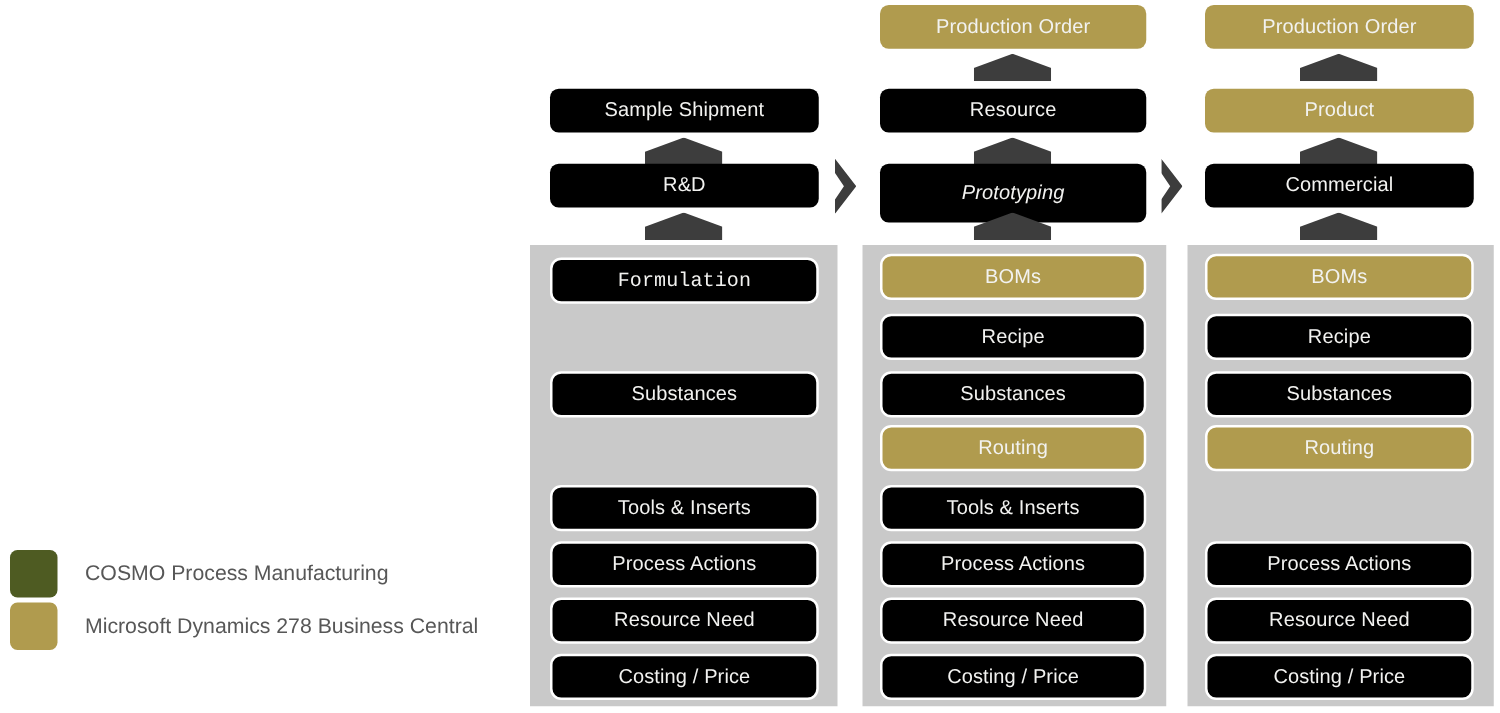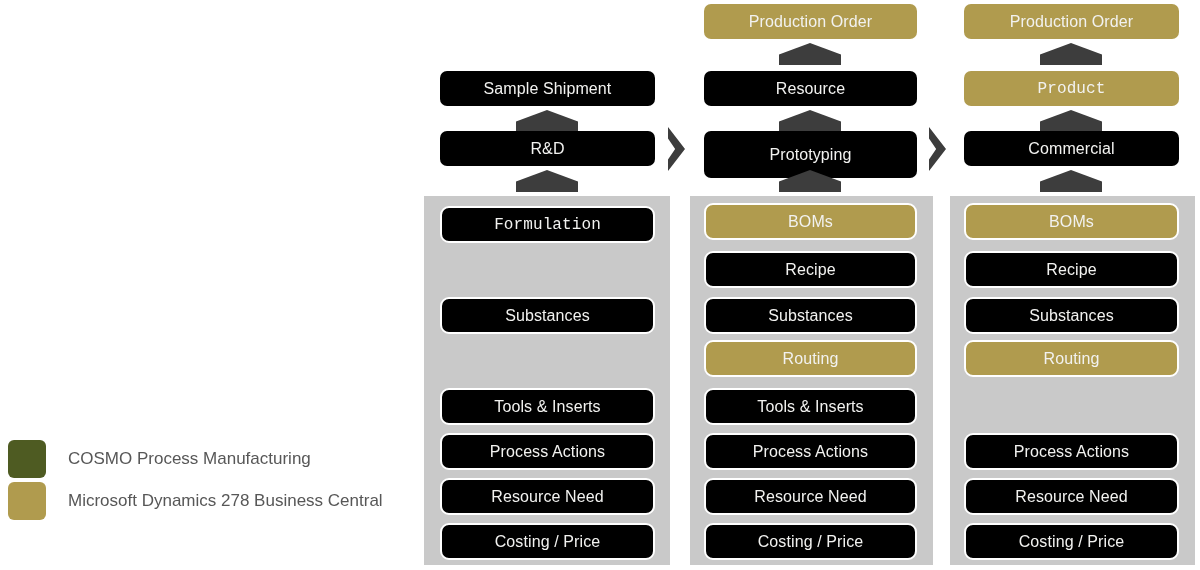--- a/index.html
+++ b/index.html
@@ -104,37 +104,37 @@
   <div class="pill green bordered" style="left:440px; top:433px; width:215px; height:37px;">Process Actions</div>
   <div class="pill green bordered" style="left:440px; top:478px; width:215px; height:37px;">Resource Need</div>
   <div class="pill green bordered" style="left:440px; top:523px; width:215px; height:37px;">Costing / Price</div>
 
   <div class="right-chevron" style="left:668px; top:127px;"></div>
 
   <div class="pill gold" style="left:704px; top:4px; width:213px; height:35px;">Production Order</div>
   <div class="up-arrow" style="left:779px; top:43px;"></div>
   <div class="pill green" style="left:704px; top:71px; width:213px; height:35px;">Resource</div>
   <div class="up-arrow" style="left:779px; top:110px;"></div>
-  <div class="pill green" style="left:704px; top:131px; width:213px; height:47px;">Prototyping</div>
+  <div class="pill green" style="left:704px; top:131px; width:213px; height:47px;font-style:italic;">Prototyping</div>
   <div class="up-arrow" style="left:779px; top:170px;"></div>
 
   <div class="pill gold bordered" style="left:704px; top:203px; width:213px; height:37px;">BOMs</div>
   <div class="pill green bordered" style="left:704px; top:251px; width:213px; height:37px;">Recipe</div>
   <div class="pill green bordered" style="left:704px; top:297px; width:213px; height:37px;">Substances</div>
   <div class="pill gold bordered" style="left:704px; top:340px; width:213px; height:37px;">Routing</div>
   <div class="pill green bordered" style="left:704px; top:388px; width:213px; height:37px;">Tools &amp; Inserts</div>
   <div class="pill green bordered" style="left:704px; top:433px; width:213px; height:37px;">Process Actions</div>
   <div class="pill green bordered" style="left:704px; top:478px; width:213px; height:37px;">Resource Need</div>
   <div class="pill green bordered" style="left:704px; top:523px; width:213px; height:37px;">Costing / Price</div>
 
   <div class="right-chevron" style="left:929px; top:127px;"></div>
 
   <div class="pill gold" style="left:964px; top:4px; width:215px; height:35px;">Production Order</div>
   <div class="up-arrow" style="left:1040px; top:43px;"></div>
-  <div class="pill gold" style="left:964px; top:71px; width:215px; height:35px;font-family:Liberation Mono, monospace;">Product</div>
+  <div class="pill gold" style="left:964px; top:71px; width:215px; height:35px;">Product</div>
   <div class="up-arrow" style="left:1040px; top:110px;"></div>
   <div class="pill green" style="left:964px; top:131px; width:215px; height:35px;">Commercial</div>
   <div class="up-arrow" style="left:1040px; top:170px;"></div>
 
   <div class="pill gold bordered" style="left:964px; top:203px; width:215px; height:37px;">BOMs</div>
   <div class="pill green bordered" style="left:964px; top:251px; width:215px; height:37px;">Recipe</div>
   <div class="pill green bordered" style="left:964px; top:297px; width:215px; height:37px;">Substances</div>
   <div class="pill gold bordered" style="left:964px; top:340px; width:215px; height:37px;">Routing</div>
   <div class="pill green bordered" style="left:964px; top:433px; width:215px; height:37px;">Process Actions</div>
   <div class="pill green bordered" style="left:964px; top:478px; width:215px; height:37px;">Resource Need</div>

